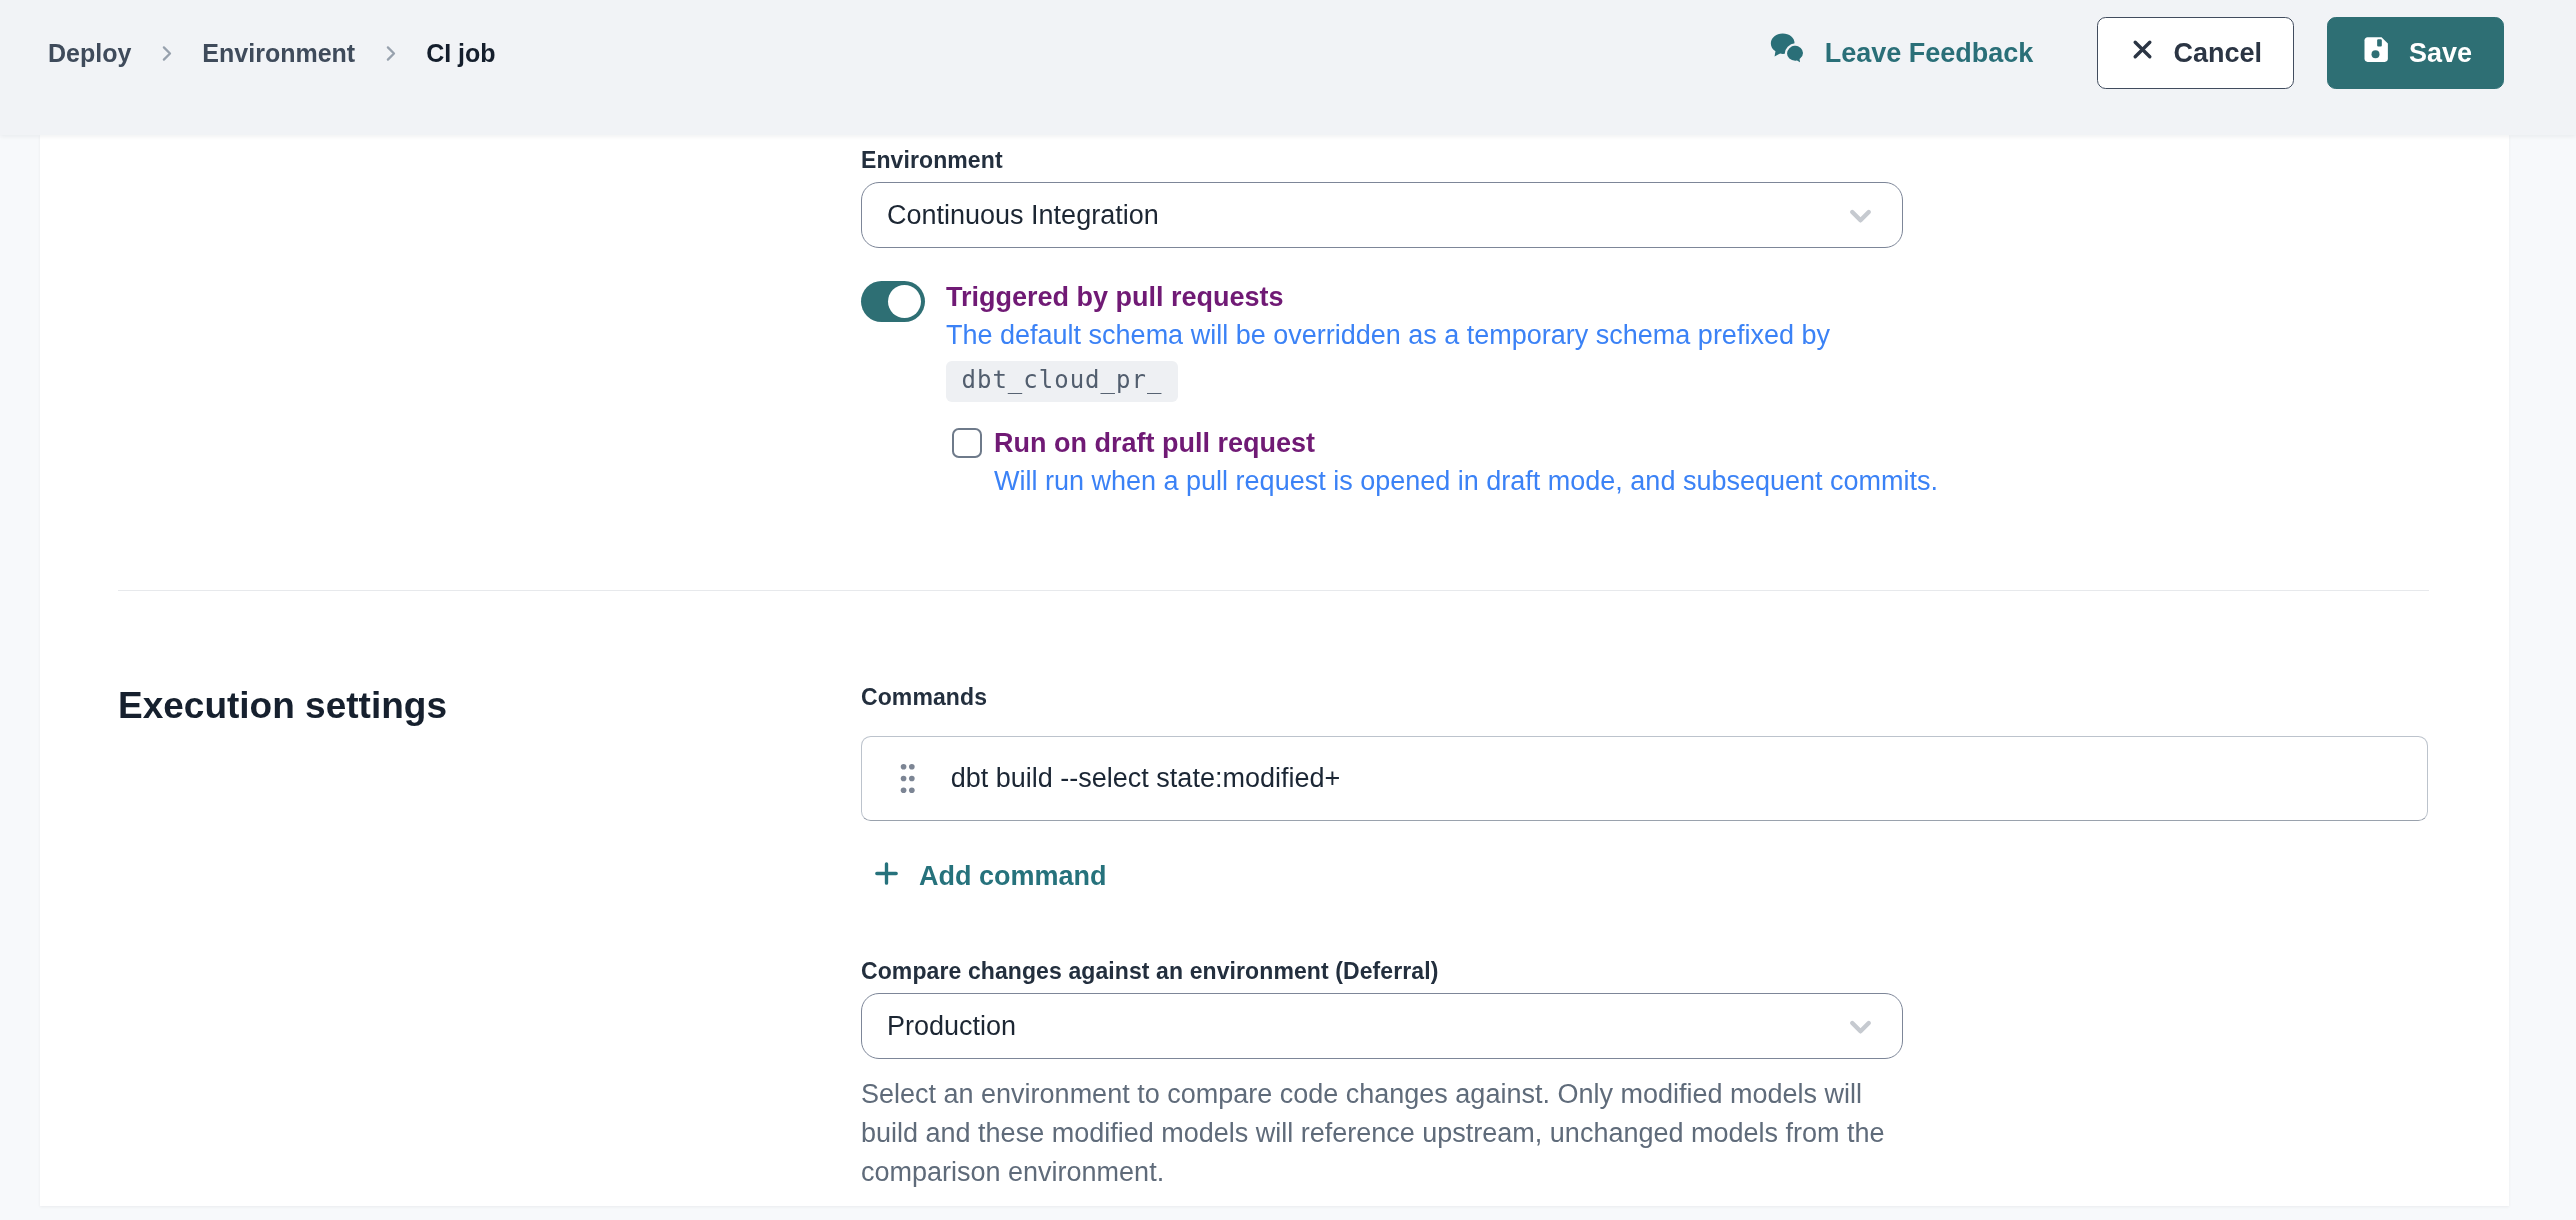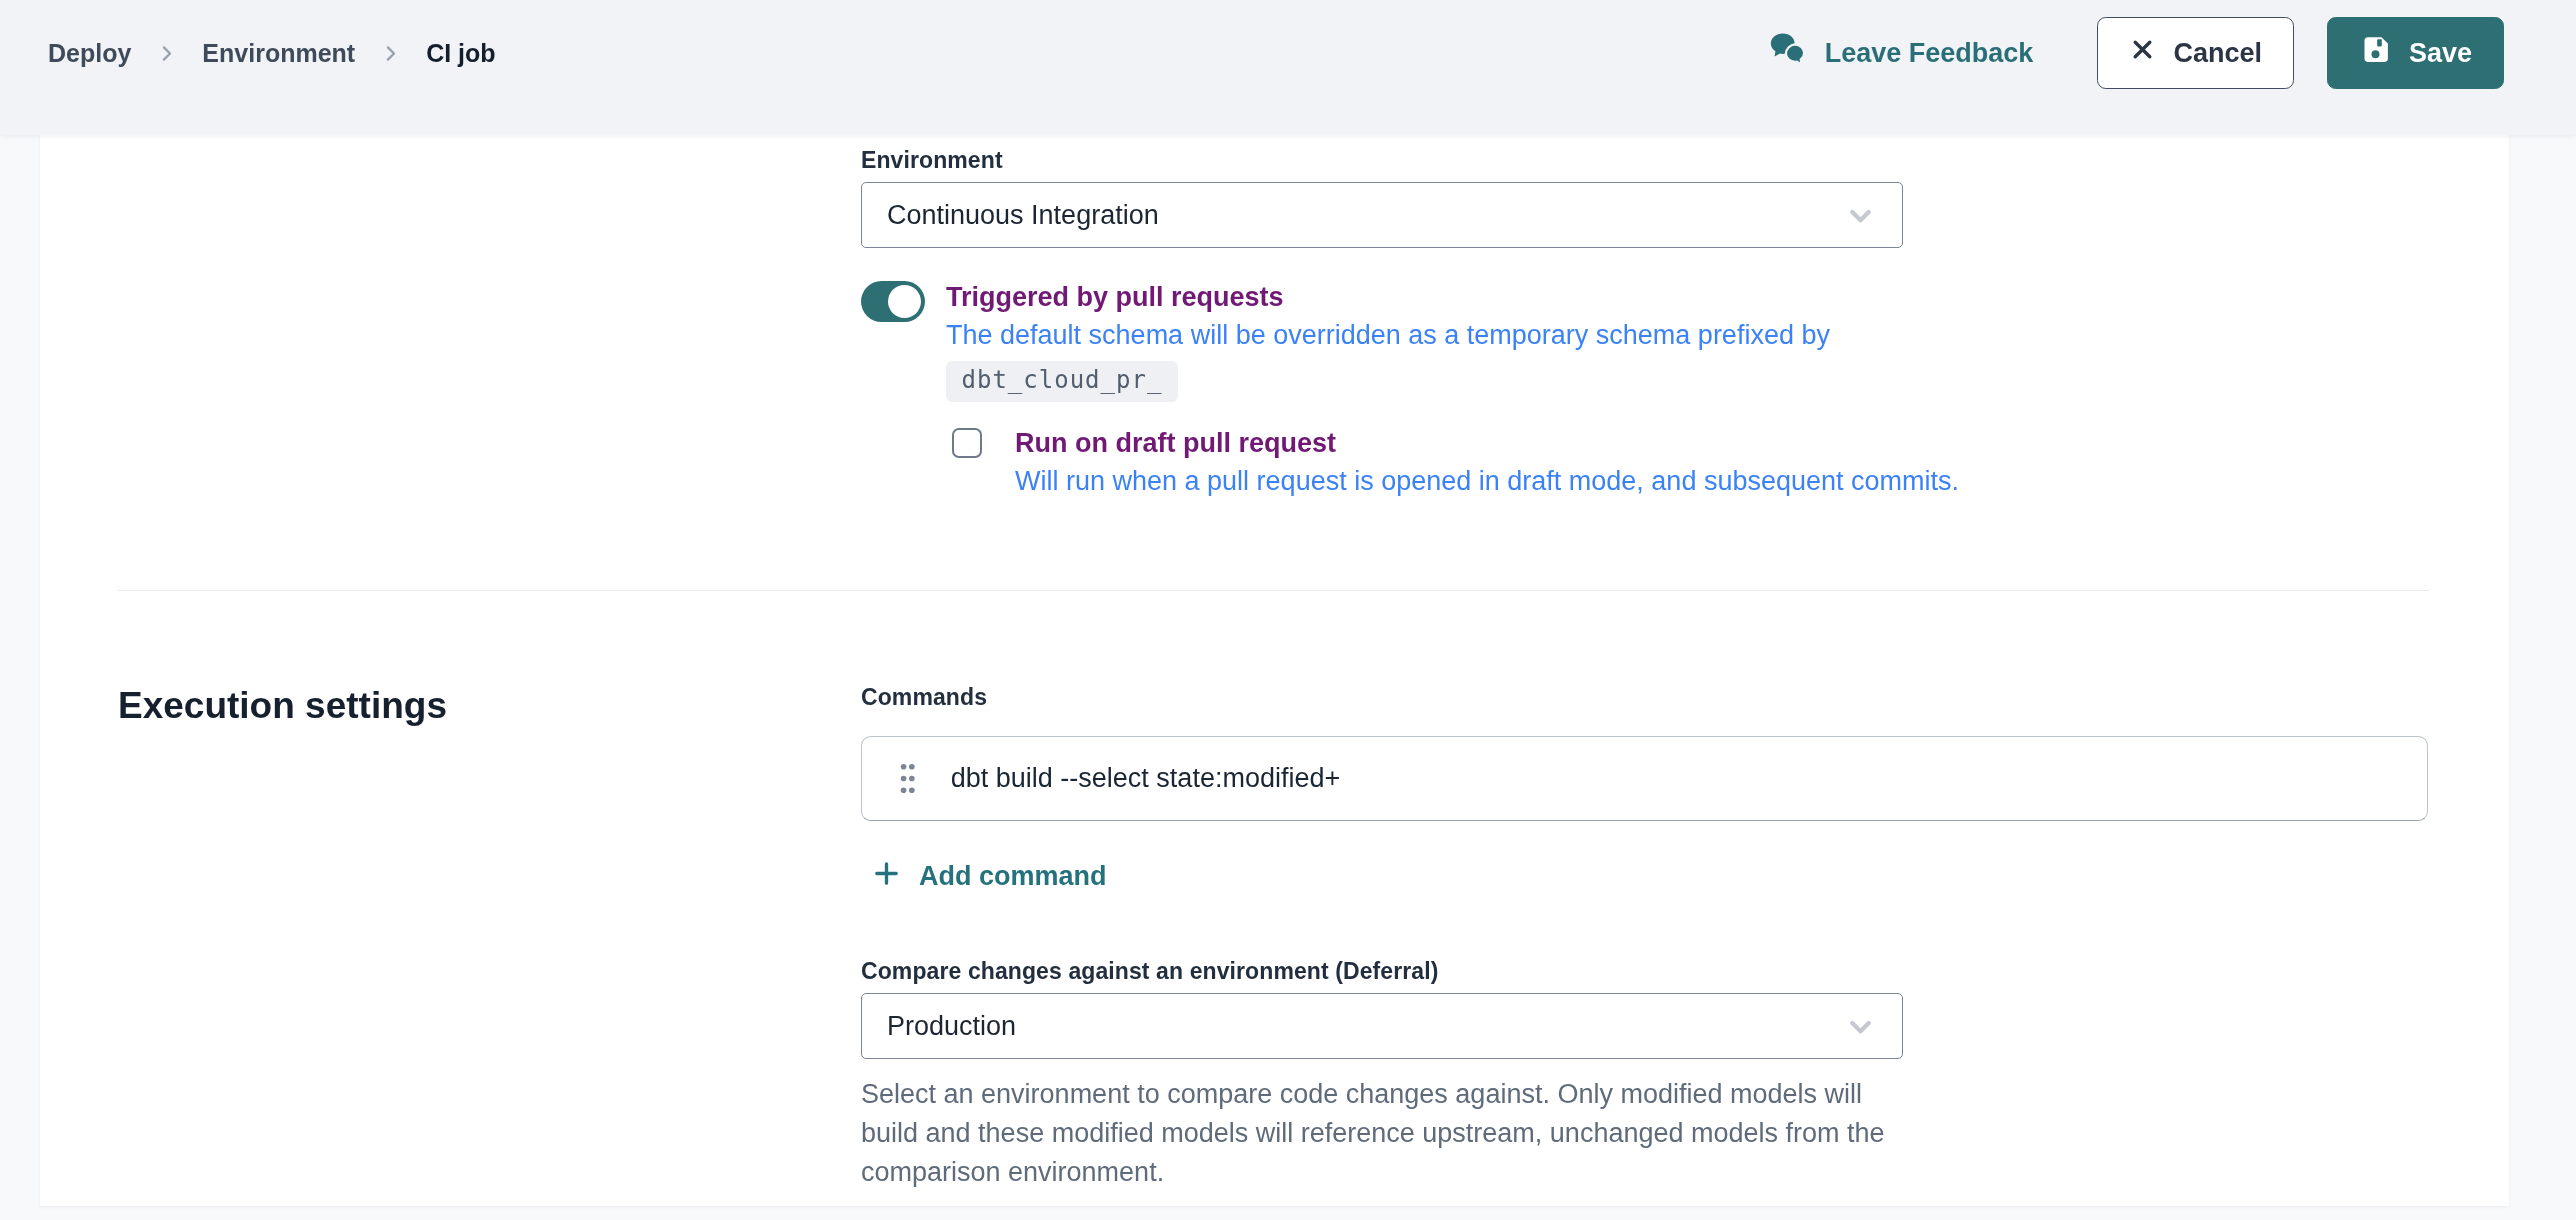--- a/index.html
+++ b/index.html
@@ -55,21 +55,21 @@
   }
   .section { display:grid; grid-template-columns:743px 1fr; padding-left:78px; }
   .fields { max-width:1576px; }
 
   .field-label { font-size:23px; font-weight:700; color:#232f3e; margin-bottom:8.7px; letter-spacing:0.1px; }
 
   .select {
     width:1042px; height:66px;
     background:#fff;
     border:1.9px solid #7d8698;
-    border-radius:5px;
+    border-radius:18px;
     display:flex; align-items:center; justify-content:space-between;
     padding:0 25px;
     font-size:27px; color:#1c2633;
     cursor:pointer;
   }
   .select .chev svg { display:block; }
 
   
   .toggle-row { display:flex; margin-top:31px; gap:21px; }
   .toggle {
@@ -86,21 +86,21 @@
   .opt-desc  { font-size:27px; color:#3b82f6; line-height:39px; }
   .code-chip {
     display:inline-block; margin-top:5.8px;
     background:#eef0f3; border-radius:5.8px;
     padding:4.8px 15.5px 7.7px;
     font-family:"DejaVu Sans Mono", monospace;
     font-size:24px; color:#525e6e; letter-spacing:1px;
   }
 
   
-  .checkbox-row { display:flex; margin-top:23px; margin-left:91px; gap:33px; }
+  .checkbox-row { display:flex; margin-top:23px; margin-left:91px; gap:12px; }
   .checkbox {
     flex:0 0 auto;
     width:30px; height:30px; margin-top:3.9px;
     border:2.4px solid #6e7a8a; border-radius:6.8px;
     background:#fff; cursor:pointer;
   }
 
   .divider { border:none; border-top:1.5px solid #e7e9ec; margin:89px 41px 0 78px; width:2311px; }
 
   .section-2 { padding-top:93px; }

